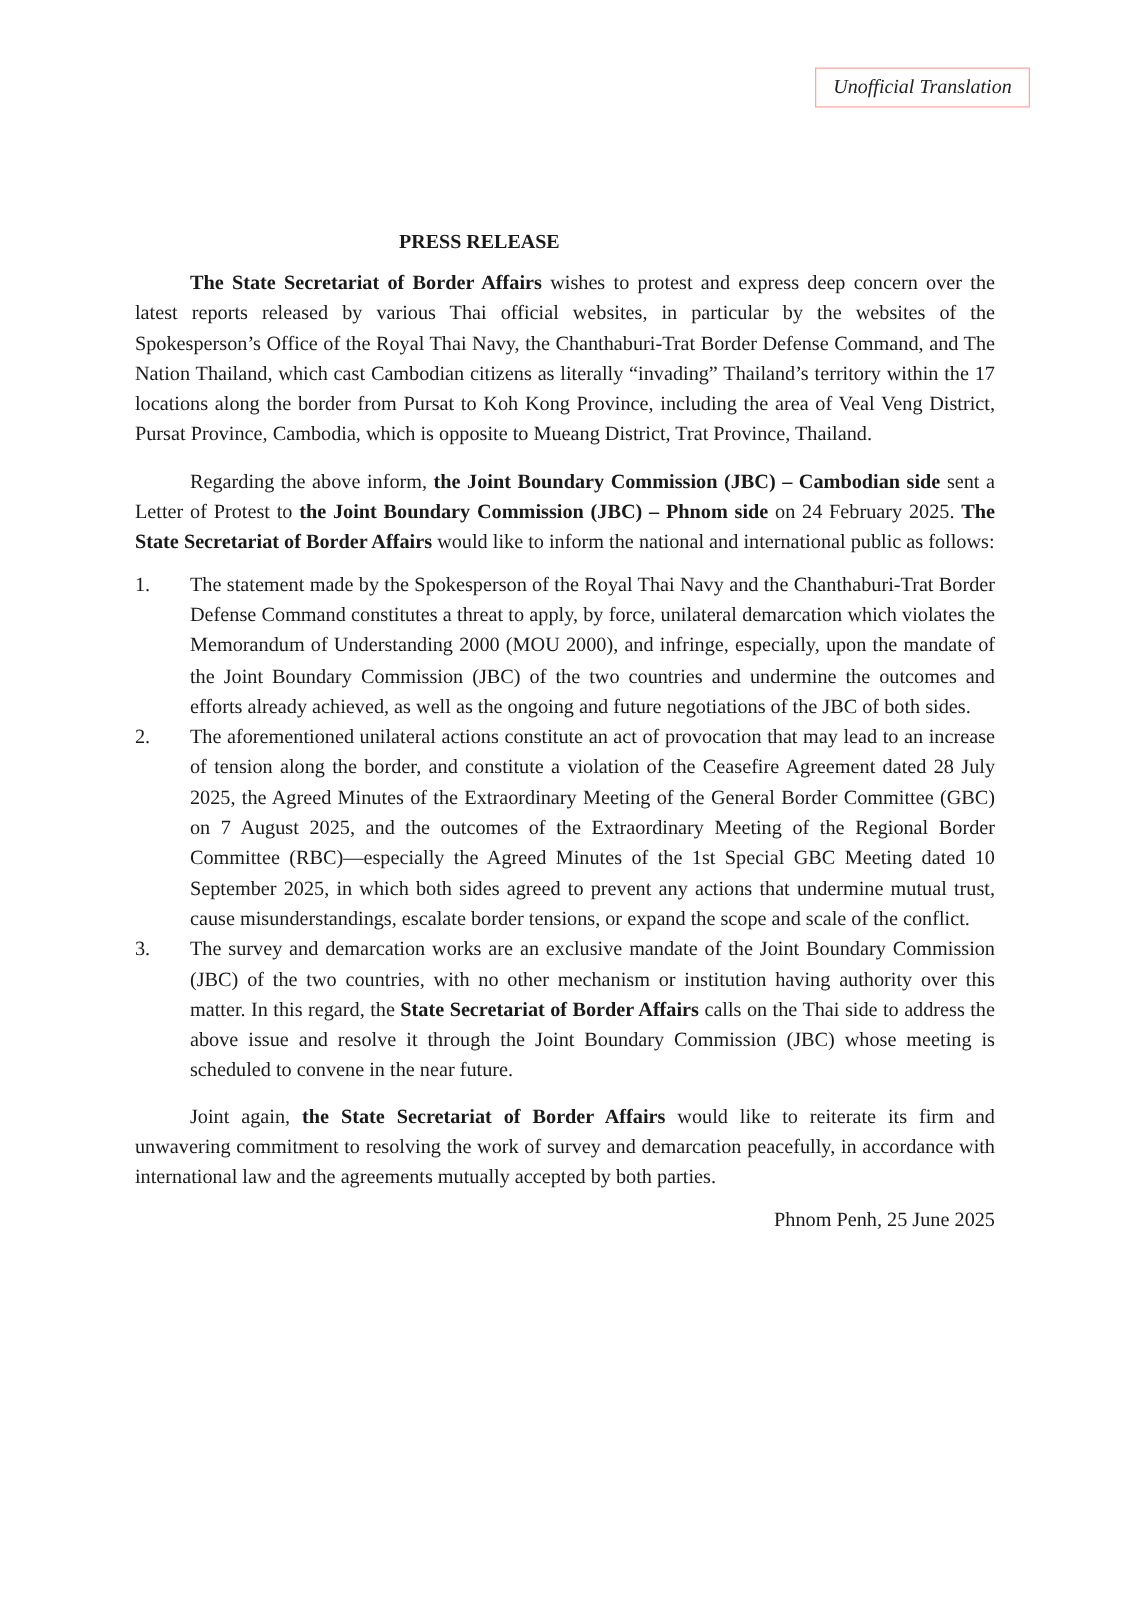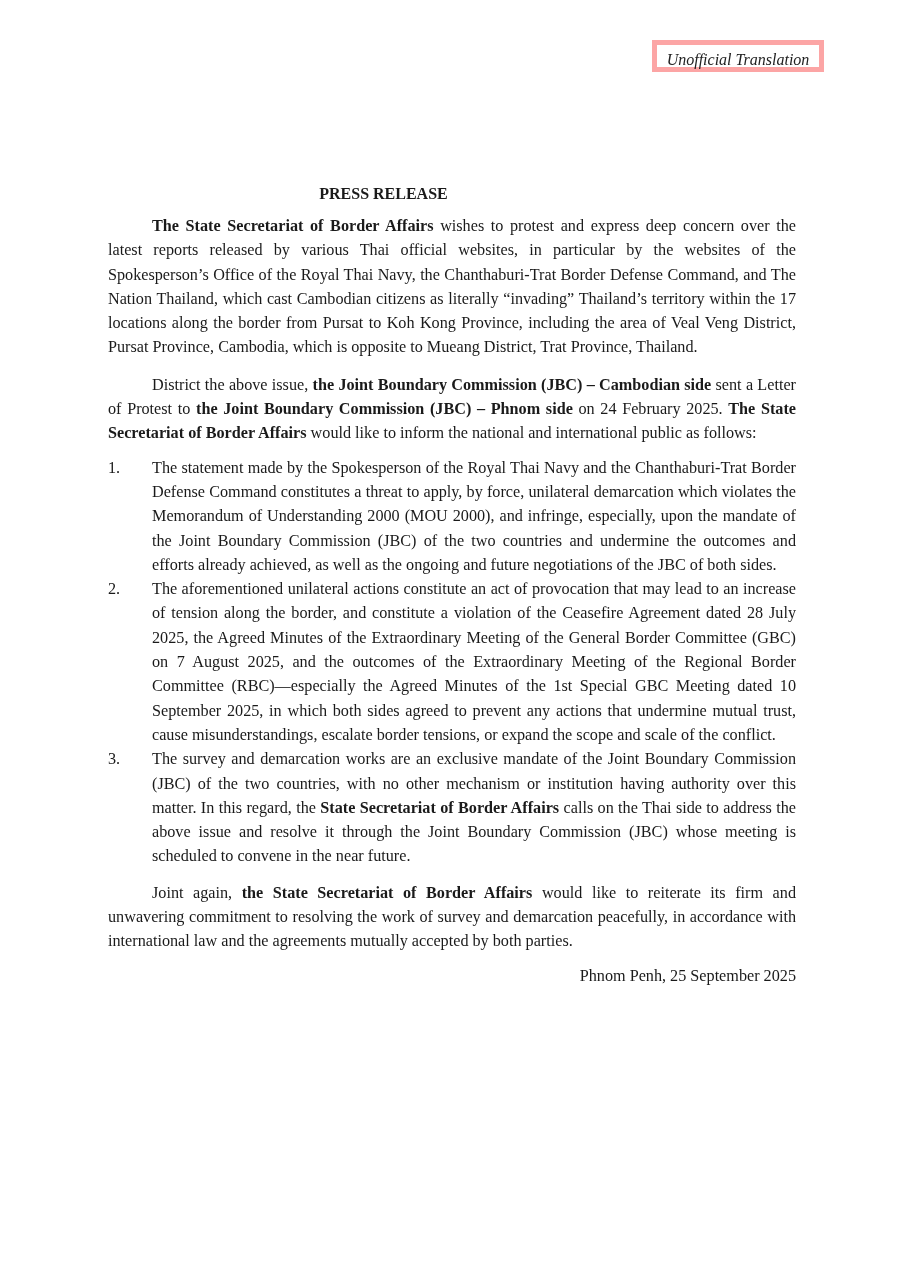--- a/index.html
+++ b/index.html
@@ -2,22 +2,22 @@
 <html><head>
   <meta charset="utf-8">
   <style>
     html, body { margin: 0; padding: 0; background: #ffffff; }
     body {
       width: 905px; height: 1280px; position: relative; overflow: hidden;
       font-family: "Liberation Serif", "DejaVu Serif", serif;
       color: #1a1a1a;
     }
     .stamp {
-      position: absolute; left: 652px; top: 40px; width: 172px; height: 32px;
-      border: 5px solid #fca5a5; box-sizing: border-box;
+      position: absolute; left: 652px; top: 54px; width: 172px; height: 32px;
+      border: 1px solid #fca5a5; box-sizing: border-box;
       font-style: italic; font-size: 16px; line-height: 30px; text-align: center;
       color: #222;
     }
     .title {
       position: absolute; left: 0; width: 767px; top: 184px;
       text-align: center; font-weight: bold; font-size: 16px; line-height: 20px;
     }
     .body {
       position: absolute; left: 108px; width: 688px; top: 214px;
       font-size: 16.2px; line-height: 24.3px;
@@ -35,24 +35,24 @@
 </head>
 <body>
 
 <div class="stamp">Unofficial Translation</div>
 
 <div class="title">PRESS RELEASE</div>
 
 <div class="body">
   <p class="p1"><b>The State Secretariat of Border Affairs</b><span> wishes to protest and express deep concern over the latest reports released by various Thai official websites, in particular by the websites of the Spokesperson’s Office of the Royal Thai Navy, the Chanthaburi-Trat Border Defense Command, and The Nation Thailand, which cast Cambodian citizens as literally “invading” Thailand’s territory within the 17 locations along the border from Pursat to Koh Kong Province, including the area of Veal Veng District, Pursat Province, Cambodia, which is opposite to Mueang District, Trat Province, Thailand.</span></p>
 
-  <p class="p2"><span>District the above issue, </span><b>the Joint Boundary Commission (JBC) – Cambodian side</b><span> sent a Letter of Protest to </span><b>the Joint Boundary Commission (JBC) – Phnom side</b><span> on 24 February 2025. </span><b>The State Secretariat of Border Affairs</b><span> would like to inform the national and international public as follows:</span></p>
+  <p class="p2"><span>Regarding the above inform, </span><b>the Joint Boundary Commission (JBC) – Cambodian side</b><span> sent a Letter of Protest to </span><b>the Joint Boundary Commission (JBC) – Phnom side</b><span> on 24 February 2025. </span><b>The State Secretariat of Border Affairs</b><span> would like to inform the national and international public as follows:</span></p>
 
   <ol>
     <li><span class="num">1.</span><span>The statement made by the Spokesperson of the Royal Thai Navy and the Chanthaburi-Trat Border Defense Command constitutes a threat to apply, by force, unilateral demarcation which violates the Memorandum of Understanding 2000 (MOU 2000), and infringe, especially, upon the mandate of the Joint Boundary Commission (JBC) of the two countries and undermine the outcomes and efforts already achieved, as well as the ongoing and future negotiations of the JBC of both sides.</span></li>
     <li><span class="num">2.</span><span>The aforementioned unilateral actions constitute an act of provocation that may lead to an increase of tension along the border, and constitute a violation of the Ceasefire Agreement dated 28 July 2025, the Agreed Minutes of the Extraordinary Meeting of the General Border Committee (GBC) on 7 August 2025, and the outcomes of the Extraordinary Meeting of the Regional Border Committee (RBC)—especially the Agreed Minutes of the 1st Special GBC Meeting dated 10 September 2025, in which both sides agreed to prevent any actions that undermine mutual trust, cause misunderstandings, escalate border tensions, or expand the scope and scale of the conflict.</span></li>
     <li><span class="num">3.</span><span>The survey and demarcation works are an exclusive mandate of the Joint Boundary Commission (JBC) of the two countries, with no other mechanism or institution having authority over this matter. In this regard, the </span><b>State Secretariat of Border Affairs</b><span> calls on the Thai side to address the above issue and resolve it through the Joint Boundary Commission (JBC) whose meeting is scheduled to convene in the near future.</span></li>
   </ol>
 
   <p class="p4"><span>Joint again, </span><b>the State Secretariat of Border Affairs</b><span> would like to reiterate its firm and unwavering commitment to resolving the work of survey and demarcation peacefully, in accordance with international law and the agreements mutually accepted by both parties.</span></p>
 
-  <div class="sign">Phnom Penh, 25 September 2025</div>
+  <div class="sign">Phnom Penh, 25 June 2025</div>
 </div>
 
 </body></html>

